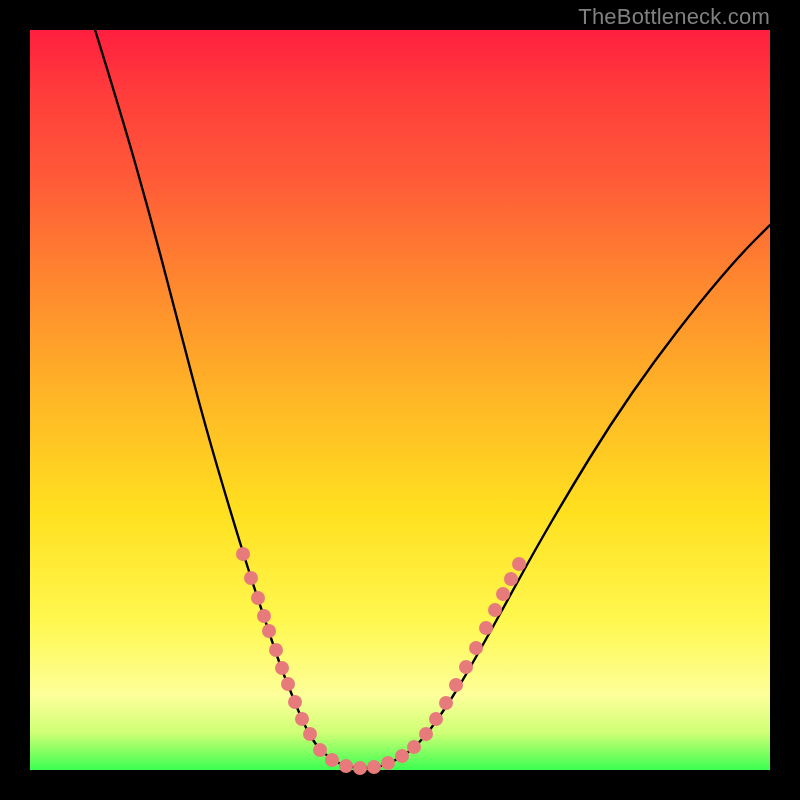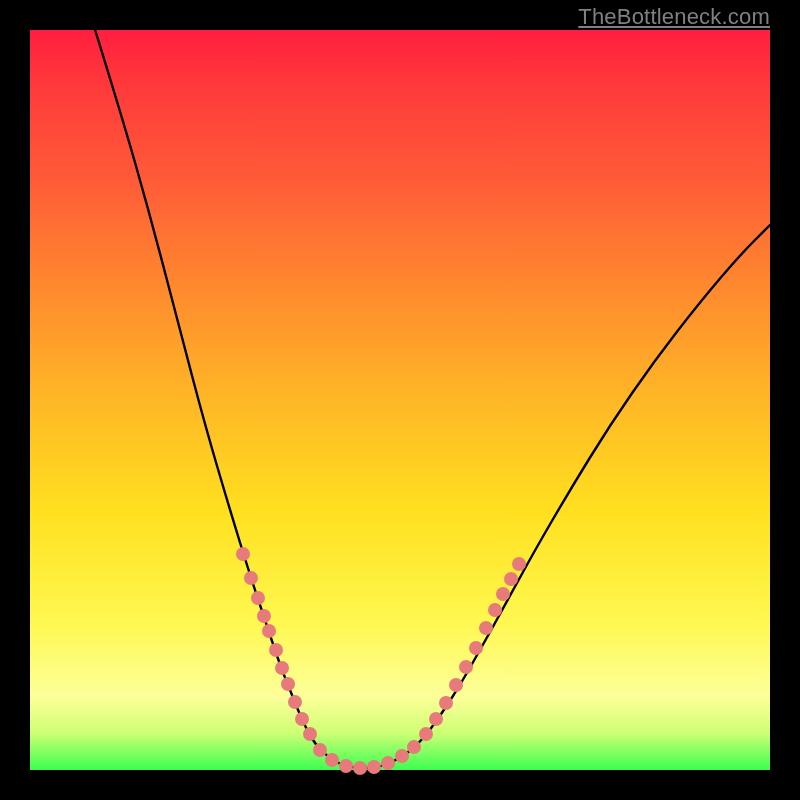--- a/index.html
+++ b/index.html
@@ -39,21 +39,20 @@
     );
   }
   .watermark {
     position: absolute;
     top: 4px;
     right: 30px;
     color: #808080;
     font-size: 22px;
     font-weight: 500;
     letter-spacing: 0.2px;
-    text-decoration: underline;
   }
   svg.curve {
     position: absolute;
     left: 0;
     top: 0;
     width: 740px;
     height: 740px;
     overflow: visible;
   }
 </style>

